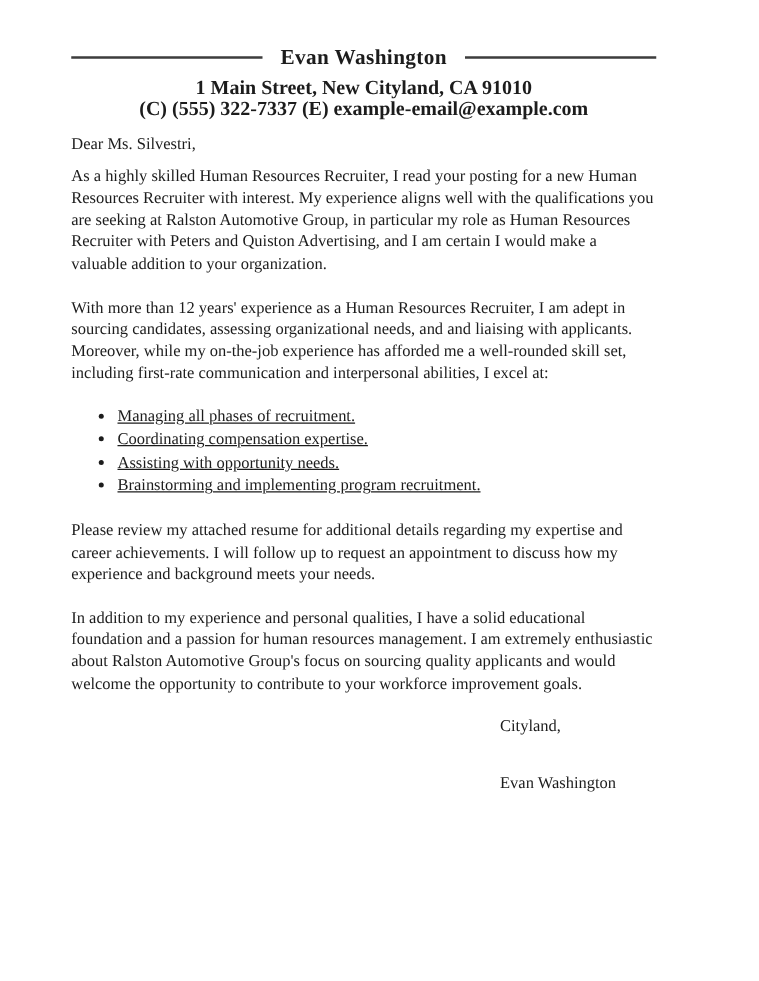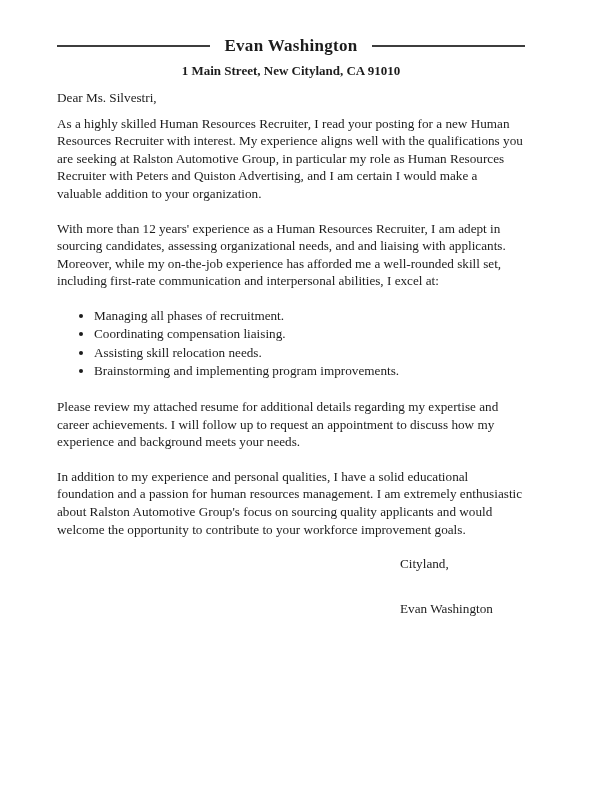--- a/index.html
+++ b/index.html
@@ -36,38 +36,39 @@
     margin: 0;
     font-size: 17px;
     font-weight: 700;
     letter-spacing: 0.3px;
     white-space: nowrap;
   }
   .hdr-line {
     margin: 0;
     text-align: center;
     font-weight: 700;
-    font-size: 13px;
+    font-size: 16px;
     line-height: 17px;
   }
   
   .letter-body {
     margin-top: 10px;
     font-size: 13.2px;
     line-height: 17.6px;
   }
   .letter-body p {
     margin: 0 0 17px 0;
   }
   .salutation {
     margin-bottom: 8px !important;
   }
   ul.skills-list {
     margin: 0 0 17px 0;
     padding-left: 37px;
+    text-decoration: underline;
   }
   ul.skills-list li {
     line-height: 18.5px;
   }
   .signoff {
     margin-left: 343px;
   }
   .signoff .valediction {
     margin: 6px 0 27px 0;
   }
@@ -80,34 +81,35 @@
 
 <div class="page">
 
   <header class="letter-header">
     <div class="name-row">
       <span class="rule"></span>
       <h1 class="sender-name">Evan Washington</h1>
       <span class="rule"></span>
     </div>
     <p class="hdr-line">1 Main Street, New Cityland, CA 91010</p>
+    <p class="hdr-line">(C) (555) 322-7337 (E) example-email@example.com</p>
   </header>
 
   <main class="letter-body">
     <p class="salutation">Dear Ms. Silvestri,</p>
 
     <p>As a highly skilled Human Resources Recruiter, I read your posting for a new Human Resources Recruiter with interest. My experience aligns well with the qualifications you are seeking at Ralston Automotive Group, in particular my role as Human Resources Recruiter with Peters and Quiston Advertising, and I am certain I would make a valuable addition to your organization.</p>
 
     <p>With more than 12 years' experience as a Human Resources Recruiter, I am adept in sourcing candidates, assessing organizational needs, and and liaising with applicants. Moreover, while my on-the-job experience has afforded me a well-rounded skill set, including first-rate communication and interpersonal abilities, I excel at:</p>
 
     <ul class="skills-list">
       <li>Managing all phases of recruitment.</li>
-      <li>Coordinating compensation liaising.</li>
-      <li>Assisting skill relocation needs.</li>
-      <li>Brainstorming and implementing program improvements.</li>
+      <li>Coordinating compensation expertise.</li>
+      <li>Assisting with opportunity needs.</li>
+      <li>Brainstorming and implementing program recruitment.</li>
     </ul>
 
     <p>Please review my attached resume for additional details regarding my expertise and career achievements. I will follow up to request an appointment to discuss how my experience and background meets your needs.</p>
 
     <p>In addition to my experience and personal qualities, I have a solid educational foundation and a passion for human resources management. I am extremely enthusiastic about Ralston Automotive Group's focus on sourcing quality applicants and would welcome the opportunity to contribute to your workforce improvement goals.</p>
 
 
     <div class="signoff">
       <p class="valediction">Cityland,</p>
       <p class="signature">Evan Washington</p>

